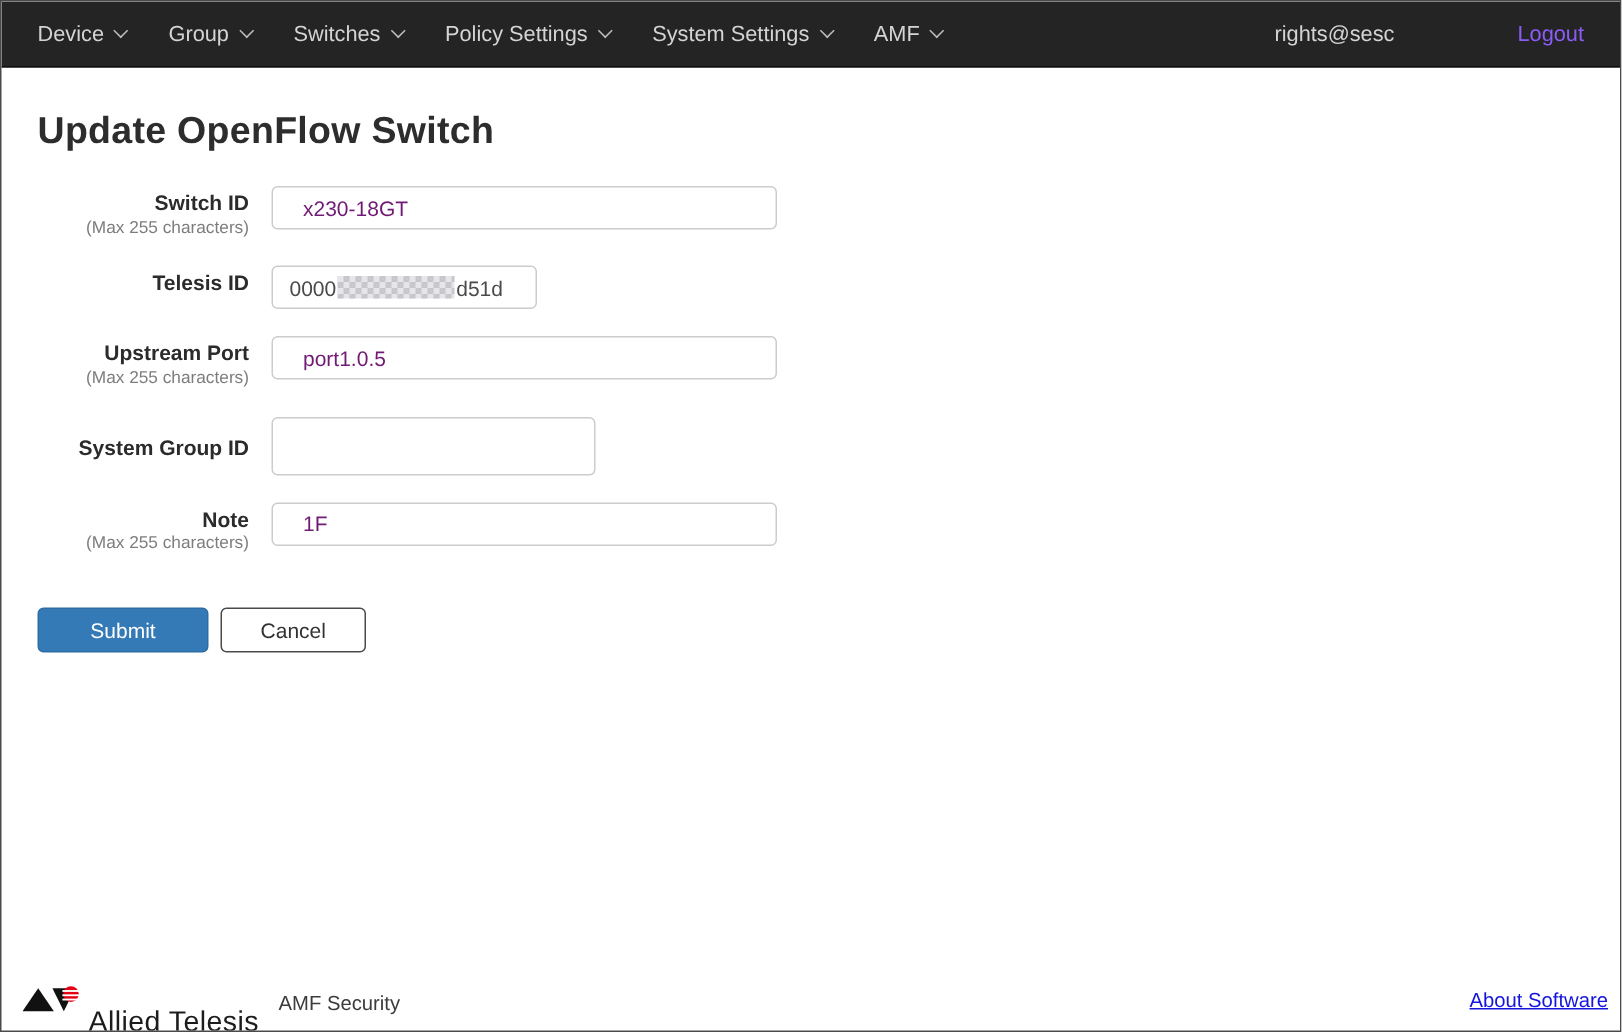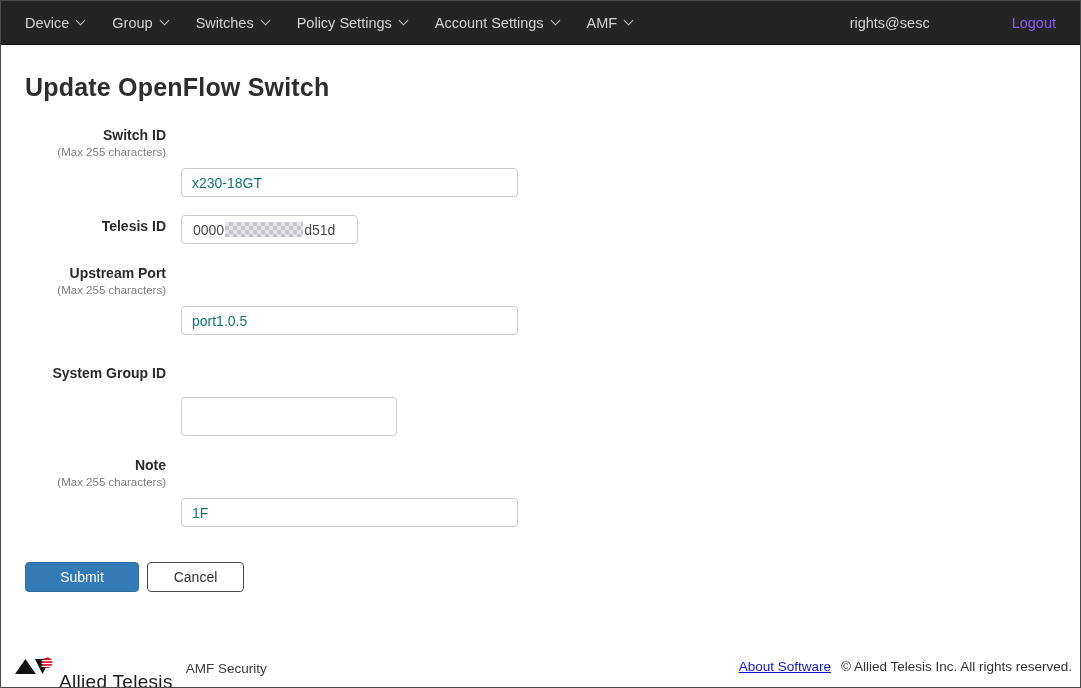--- a/index.html
+++ b/index.html
@@ -31,22 +31,22 @@
   .content { padding:28px 24px 0 24px; }
   .page-title { font-size:25px; font-weight:700; color:#2d2d2d; letter-spacing:.2px; }
   .form { margin-top:22px; }
   .form-row { display:flex; align-items:flex-start; margin-bottom:18px; }
   .label-col { width:141px; text-align:right; padding-top:3px; flex:none; }
   .field-label { font-size:14px; font-weight:700; color:#2b2b2b; line-height:1.25; }
   .field-hint { font-size:11.5px; color:#7d7d7d; line-height:1.3; }
   .input-col { margin-left:15px; }
   .text-input {
     height:29px; border:1px solid #cccccc; border-radius:4px;
-    padding:0 10px; font-size:14px; color:#0f766e; background:#fff;
-    font-family:"Liberation Sans","DejaVu Sans",sans-serif; outline:none;margin-top:44px;
+    padding:0 20px; font-size:14px; color:#701a75; background:#fff;
+    font-family:"Liberation Sans","DejaVu Sans",sans-serif; outline:none;
   }
   .w-full { width:337px; }
   .w-mid  { width:177px; }
   .w-acct { width:216px; height:39px; }
   .input-like {
     display:flex; align-items:center;
     height:29px; border:1px solid #cccccc; border-radius:4px;
     padding:0 11px; font-size:14px; color:#4a4a4a; background:#fff;
   }
   .redact {
@@ -97,21 +97,21 @@
       </div>
       <div class="nav-item">
         <span>Switches</span>
         <span class="chev"></span>
       </div>
       <div class="nav-item">
         <span>Policy Settings</span>
         <span class="chev"></span>
       </div>
       <div class="nav-item">
-        <span>Account Settings</span>
+        <span>System Settings</span>
         <span class="chev"></span>
       </div>
       <div class="nav-item">
         <span>AMF</span>
         <span class="chev"></span>
       </div>
     </div>
     <div class="nav-right">
       <span class="nav-user">rights@sesc</span>
       <span class="nav-logout">Logout</span>
@@ -193,17 +193,16 @@
           <rect x="28" y="4.2" width="12" height="1.3" fill="#ffffff"></rect>
           <rect x="28" y="7.2" width="12" height="1.3" fill="#ffffff"></rect>
           <rect x="28" y="10.2" width="12" height="1.3" fill="#ffffff"></rect>
         </g>
       </svg>
       <span class="brand-text">Allied Telesis</span>
       <span class="product-text">AMF Security</span>
     </div>
     <div class="footer-right">
       <span class="about-link">About Software</span>
-      <span class="copyright">© Allied Telesis Inc. All rights reserved.</span>
     </div>
   </div>
 
 </div>
 
 </body></html>

